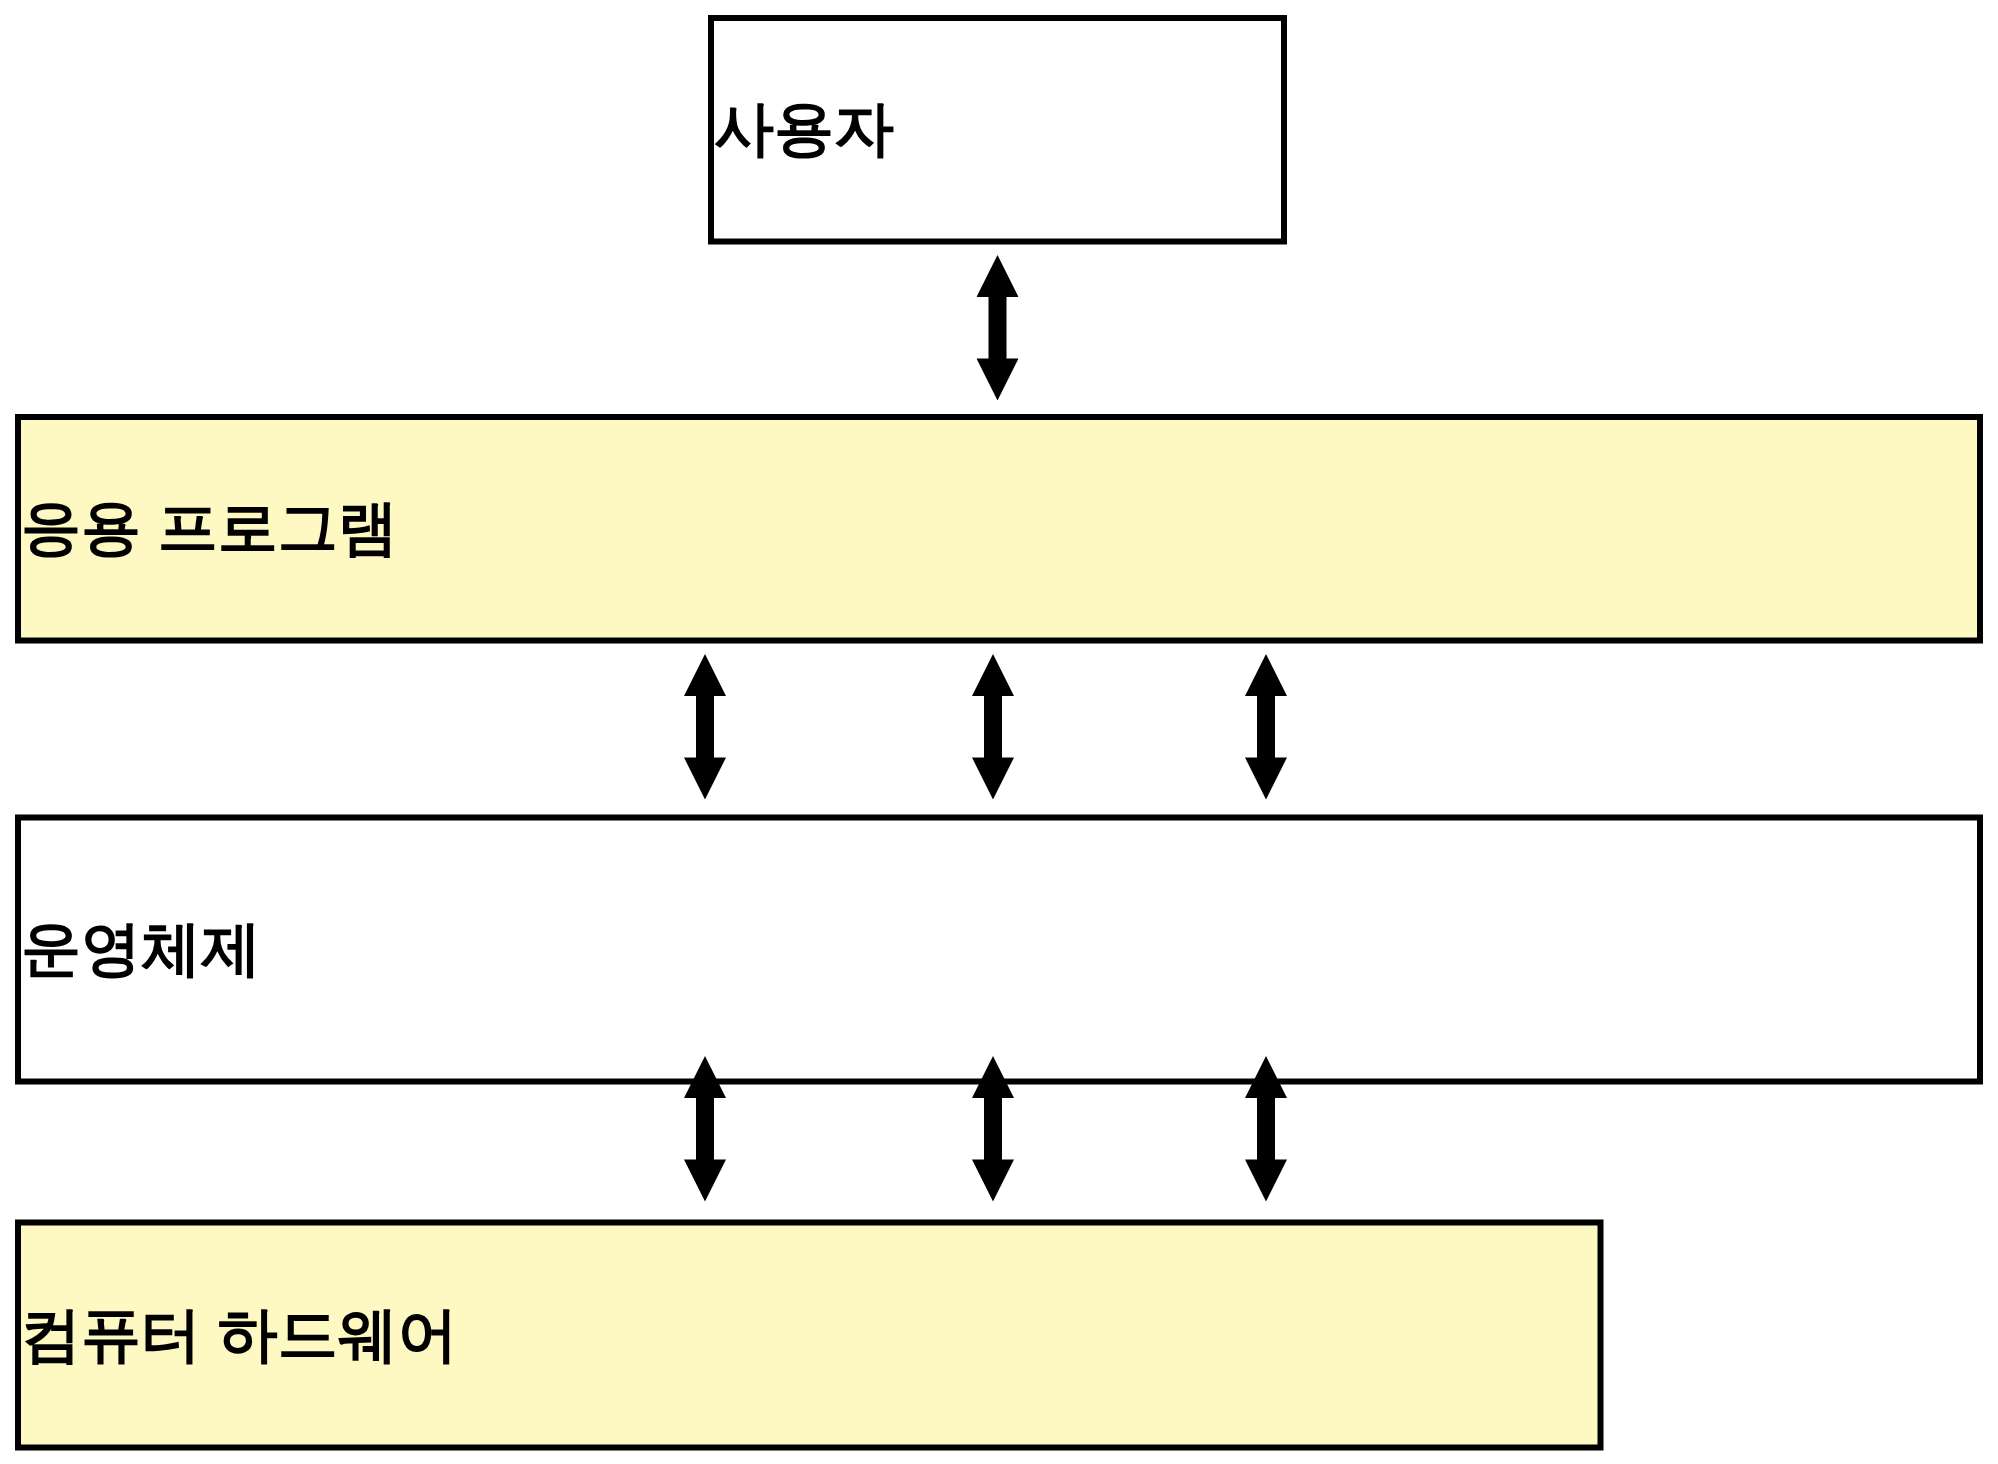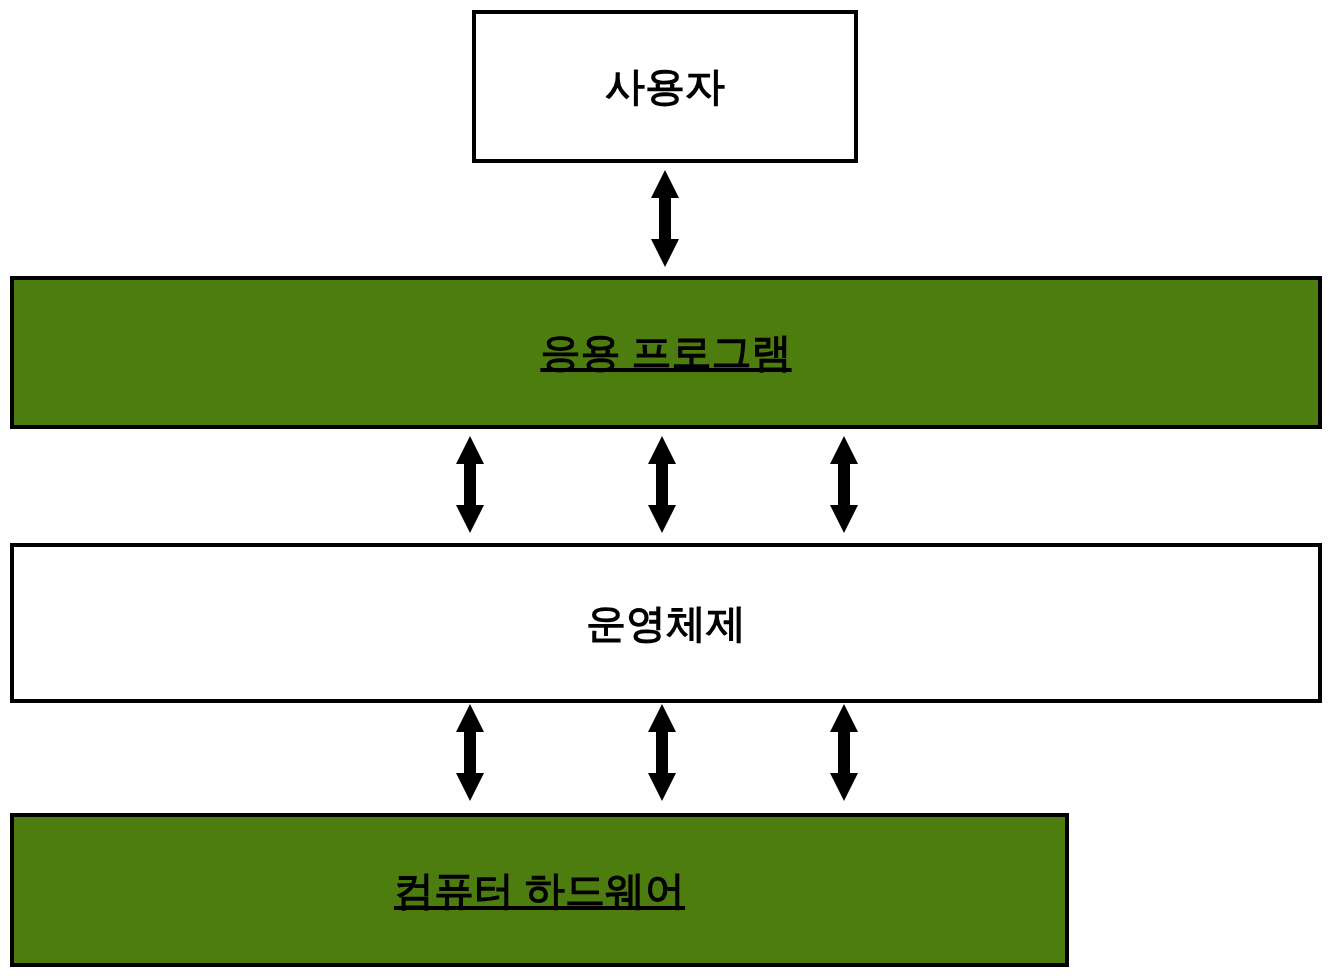--- a/index.html
+++ b/index.html
@@ -15,41 +15,41 @@
     font-family: "Liberation Sans", "DejaVu Sans", sans-serif;
     overflow: hidden;
   }
   .box {
     position: absolute;
     box-sizing: border-box;
     border: 4px solid #000000;
     display: flex;
     flex-direction: column;
     justify-content: center;
-    align-items: center;
+    align-items: flex-start;
     text-align: center;
     color: #000000;
     font-weight: bold;
     font-size: 40px;
     line-height: 63px;
   }
   .box.white { background: #ffffff; }
-  .box.gray  { background: #4d7c0f; text-decoration: underline; }
+  .box.gray  { background: #fef9c3; }
 
   #box-user {
     left: 472px; top: 10px;
     width: 386px; height: 153px;
   }
   #box-apps {
     left: 10px; top: 276px;
     width: 1312px; height: 153px;
   }
   #box-os {
     left: 10px; top: 543px;
-    width: 1312px; height: 160px;
+    width: 1312px; height: 180px;
   }
   #box-hw {
     left: 10px; top: 813px;
     width: 1059px; height: 154px;
   }
 
   .darrow {
     position: absolute;
     width: 28px;
     height: 97px;

